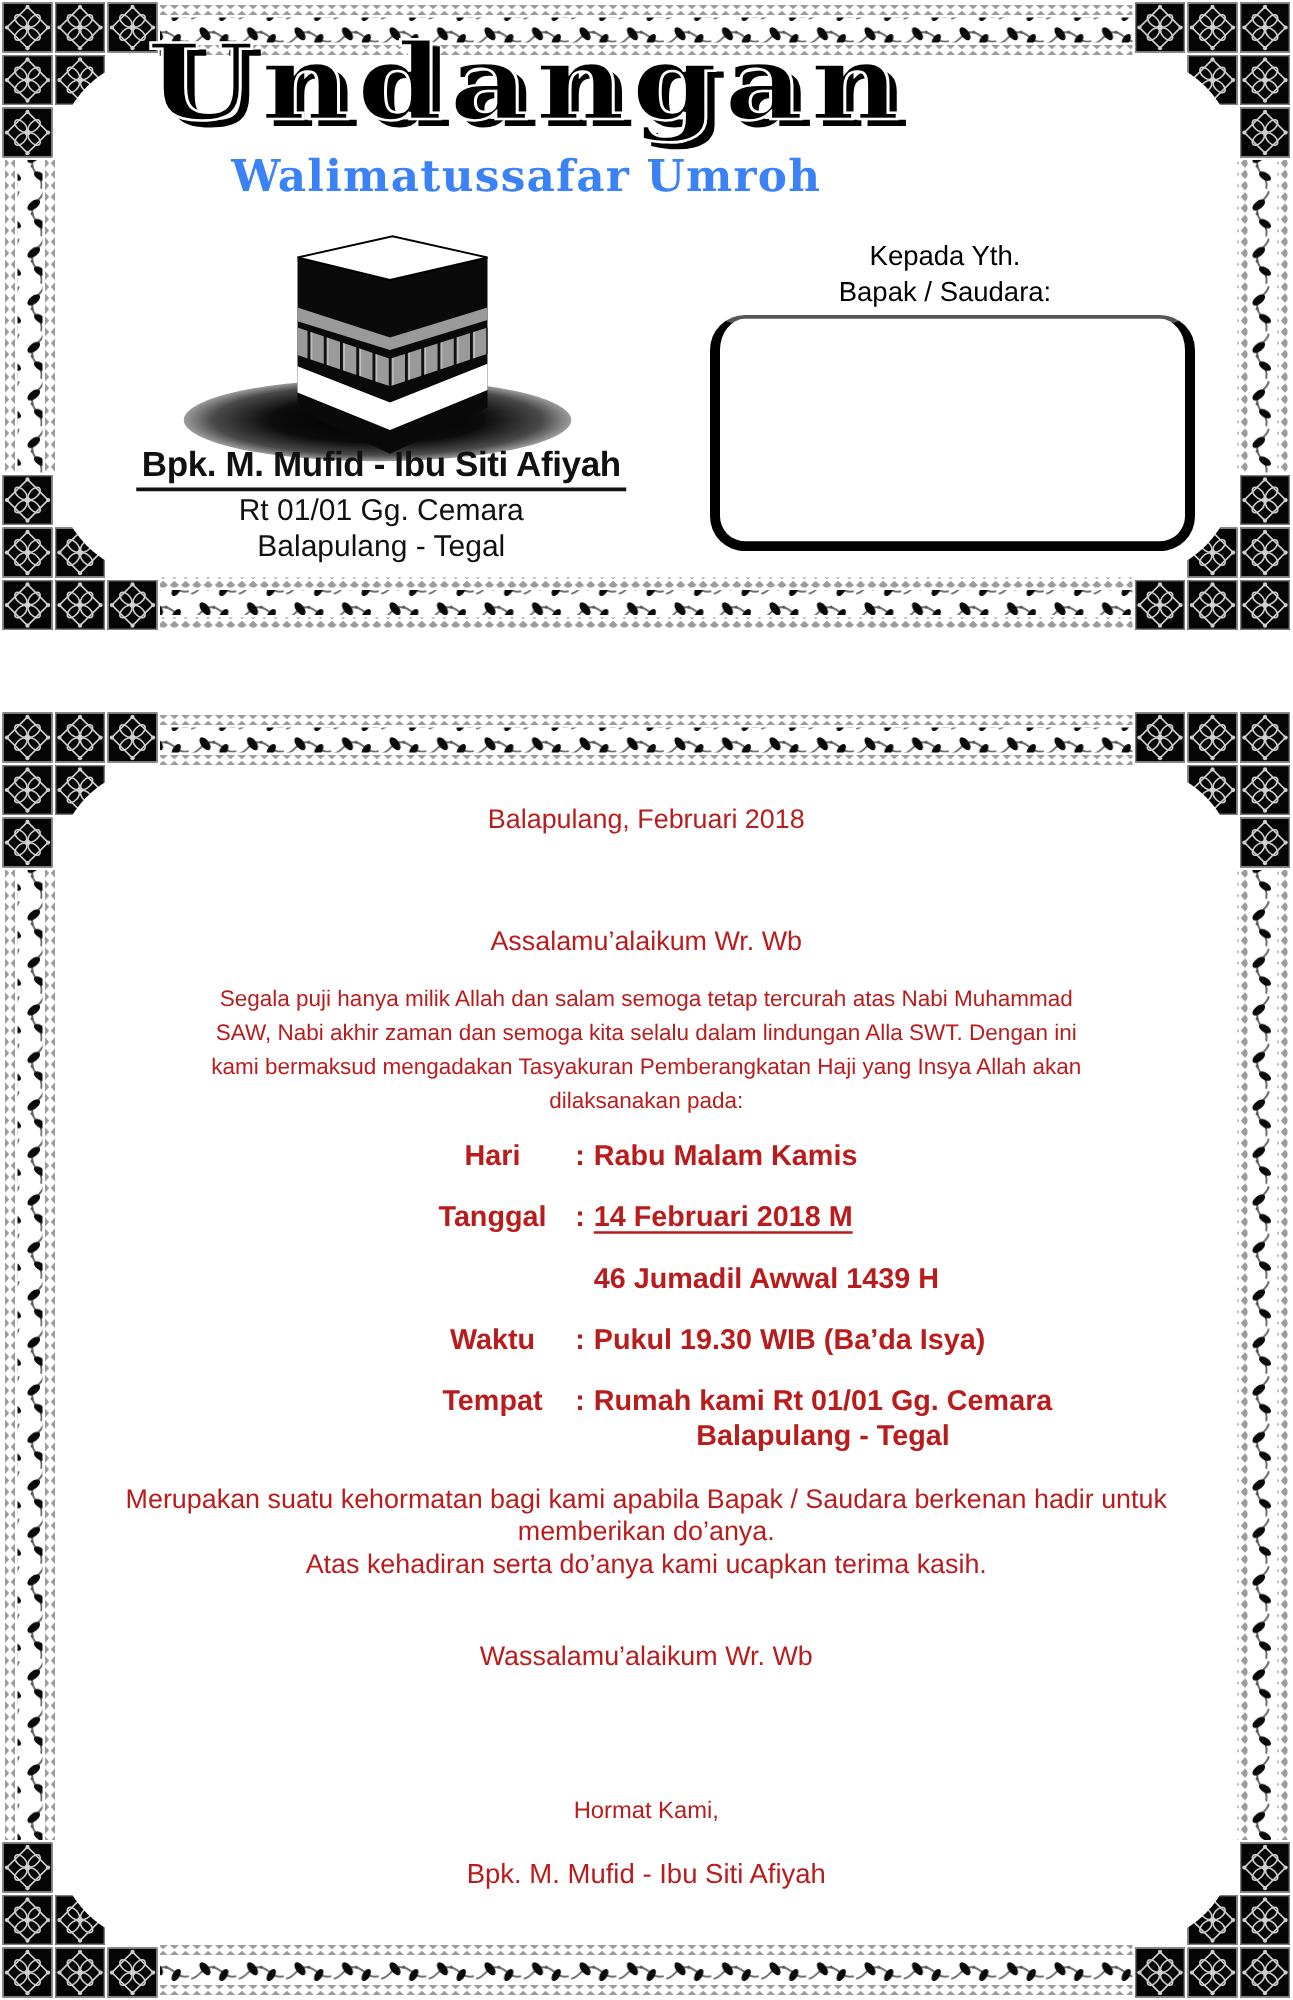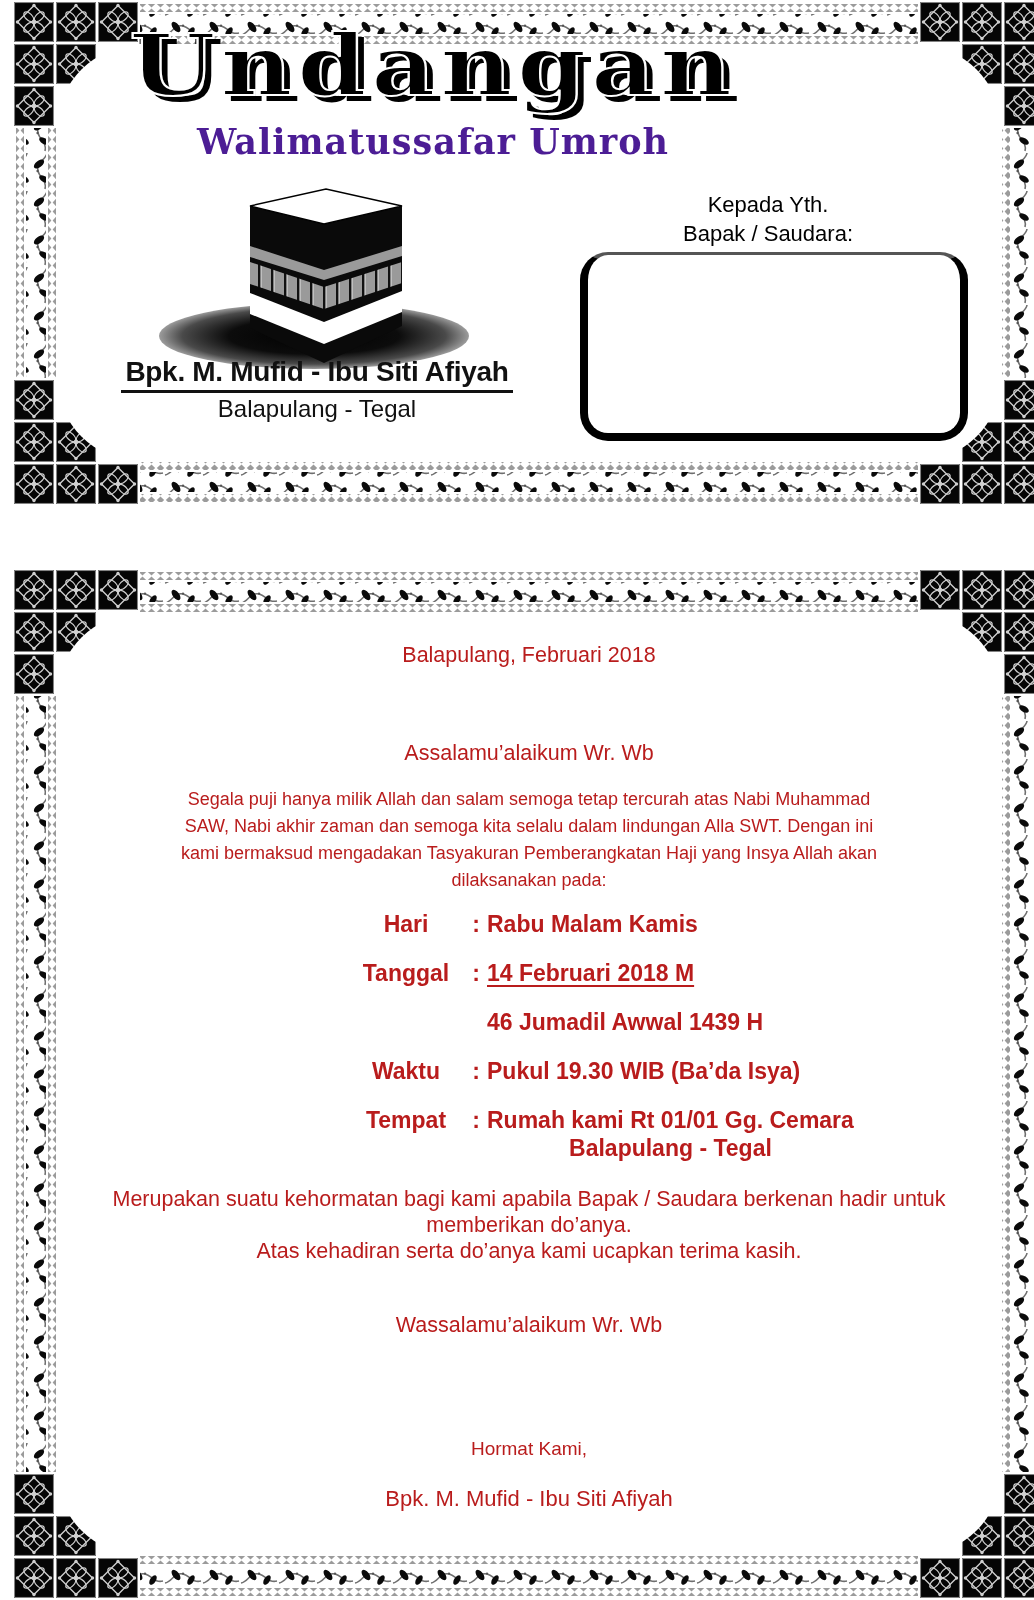--- a/index.html
+++ b/index.html
@@ -1,39 +1,39 @@
 <!DOCTYPE html>
 <html><head>
 <meta charset="utf-8">
 <style>
   html,body{margin:0;padding:0;}
   body{
     width:1034px;height:1600px;position:relative;background:#ffffff;
     font-family:"Liberation Sans",sans-serif;color:#111;
     -webkit-font-smoothing:antialiased;overflow:hidden;
   }
-  .panel{position:absolute;left:12px;width:842px;background:#fff;}
+  .panel{position:absolute;left:0;width:842px;background:#fff;}
   #panel1{top:0;height:506px;}
   #panel2{top:568px;height:1032px;}
   .frame{position:absolute;left:0;top:0;}
 
   
   .p1-title{
     position:absolute;top:24px;left:0;width:100%;text-align:center;
     font-family:"DejaVu Serif",serif;font-weight:bold;font-size:84px;line-height:1.0;
     letter-spacing:4px;color:#000;
     -webkit-text-stroke:2px #fff;
     text-shadow:6px 6px 0 #000;
     transform:scaleX(1.18);transform-origin:50% 50%;
     white-space:nowrap;
   }
   .p1-sub{
     position:absolute;top:121px;left:0;width:100%;text-align:center;
     font-family:"DejaVu Serif",serif;font-weight:bold;font-size:35px;
-    letter-spacing:1px;color:#4c1d95;white-space:nowrap;
+    letter-spacing:1px;color:#3b82f6;white-space:nowrap;
   }
   .kaaba{position:absolute;left:142px;top:176px;}
   .kepada{
     position:absolute;left:560px;top:190px;width:392px;text-align:center;
     font-size:22px;line-height:29px;color:#000;
   }
   .recipient-box{
     position:absolute;left:568px;top:252px;width:388px;height:189px;
     box-sizing:border-box;background:#fff;
     border:8px solid #000;border-top:3px solid #555;border-radius:28px;
@@ -168,20 +168,21 @@
 
   <div class="kepada">
     <div>Kepada Yth.</div>
     <div>Bapak / Saudara:</div>
   </div>
 
   <div class="recipient-box"></div>
 
   <div class="host">
     <div><span class="host-name">Bpk. M. Mufid - Ibu Siti Afiyah</span></div>
+    <div class="host-addr">Rt 01/01 Gg. Cemara</div>
     <div class="host-addr">Balapulang - Tegal</div>
   </div>
 </div>
 
 <div class="panel" id="panel2">
   <svg class="frame" width="1034" height="1032" viewBox="0 0 1034 1032">
     <use href="#cornerTL"></use>
     <use href="#cornerTL" transform="translate(1034,0) scale(-1,1)"></use>
     <use href="#cornerTL" transform="translate(0,1032) scale(1,-1)"></use>
     <use href="#cornerTL" transform="translate(1034,1032) scale(-1,-1)"></use>

